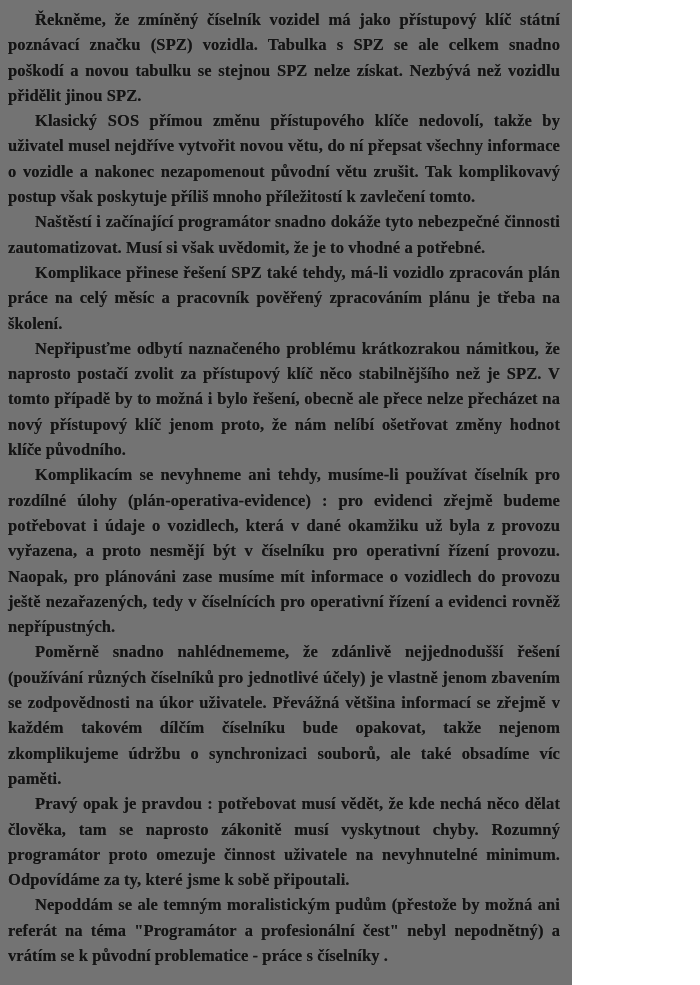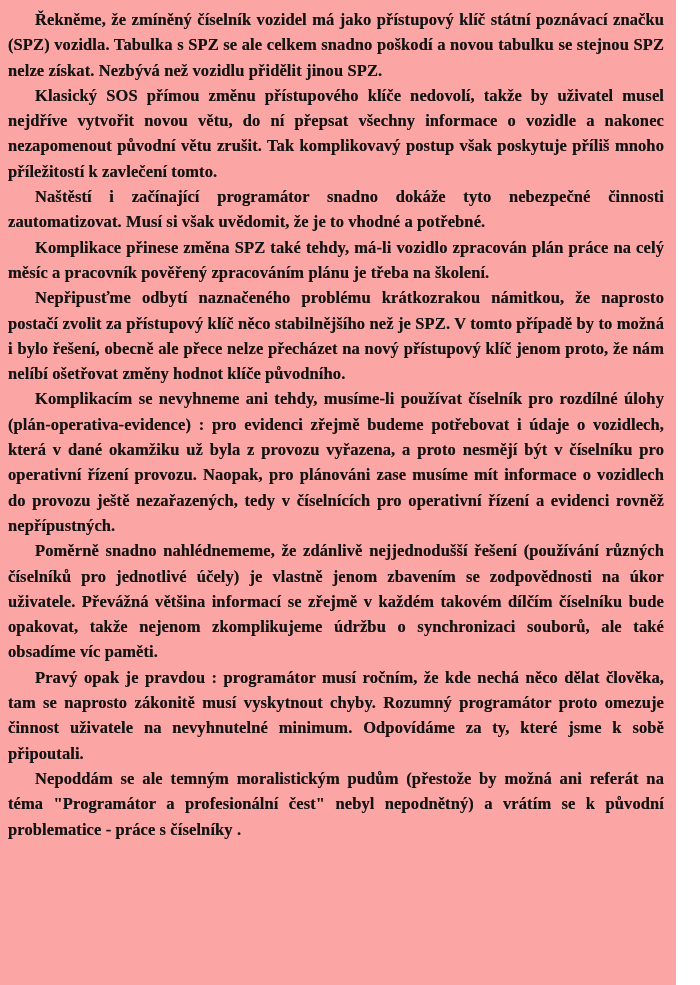--- a/index.html
+++ b/index.html
@@ -7,24 +7,24 @@
     padding: 0;
   }
   body {
     width: 700px;
     height: 985px;
     background: #ffffff;
     overflow: hidden;
   }
   .page {
     box-sizing: border-box;
-    width: 676px;
+    width: 572px;
     height: 985px;
     padding: 7px 12px 4px 8px;
-    background: #fca5a5;
+    background: #737373;
   }
   .doc-body {
     font-family: "Liberation Serif", "DejaVu Serif", serif;
     font-weight: 700;
     font-size: 16.5px;
     line-height: 25.3px;
     letter-spacing: 0.1px;
     color: #141414;
   }
   .para {
@@ -36,20 +36,20 @@
   }
 </style>
 </head>
 <body style="background: rgb(255, 255, 255);">
 
 <div class="page">
   <div class="doc-body" style="color: rgb(20, 20, 20);">
       <p class="para">Řekněme, že zmíněný číselník vozidel má jako přístupový klíč státní poznávací značku (SPZ) vozidla. Tabulka s SPZ se ale celkem snadno poškodí a novou tabulku se stejnou SPZ nelze získat. Nezbývá než vozidlu přidělit jinou SPZ.</p>
       <p class="para">Klasický SOS přímou změnu přístupového klíče nedovolí, takže by uživatel musel nejdříve vytvořit novou větu, do ní přepsat všechny informace o vozidle a nakonec nezapomenout původní větu zrušit. Tak komplikovavý postup však poskytuje příliš mnoho příležitostí k zavlečení tomto.</p>
       <p class="para">Naštěstí i začínající programátor snadno dokáže tyto nebezpečné činnosti zautomatizovat. Musí si však uvědomit, že je to vhodné a potřebné.</p>
-      <p class="para">Komplikace přinese změna SPZ také tehdy, má-li vozidlo zpracován plán práce na celý měsíc a pracovník pověřený zpracováním plánu je třeba na školení.</p>
+      <p class="para">Komplikace přinese řešení SPZ také tehdy, má-li vozidlo zpracován plán práce na celý měsíc a pracovník pověřený zpracováním plánu je třeba na školení.</p>
       <p class="para">Nepřipusťme odbytí naznačeného problému krátkozrakou námitkou, že naprosto postačí zvolit za přístupový klíč něco stabilnějšího než je SPZ. V tomto případě by to možná i bylo řešení, obecně ale přece nelze přecházet na nový přístupový klíč jenom proto, že nám nelíbí ošetřovat změny hodnot klíče původního.</p>
       <p class="para">Komplikacím se nevyhneme ani tehdy, musíme-li používat číselník pro rozdílné úlohy (plán-operativa-evidence) : pro evidenci zřejmě budeme potřebovat i údaje o vozidlech, která v dané okamžiku už byla z provozu vyřazena, a proto nesmějí být v číselníku pro operativní řízení provozu. Naopak, pro plánováni zase musíme mít informace o vozidlech do provozu ještě nezařazených, tedy v číselnících pro operativní řízení a evidenci rovněž nepřípustných.</p>
       <p class="para">Poměrně snadno nahlédnememe, že zdánlivě nejjednodušší řešení (používání různých číselníků pro jednotlivé účely) je vlastně jenom zbavením se zodpovědnosti na úkor uživatele. Převážná většina informací se zřejmě v každém takovém dílčím číselníku bude opakovat, takže nejenom zkomplikujeme údržbu o synchronizaci souborů, ale také obsadíme víc paměti.</p>
-      <p class="para">Pravý opak je pravdou : programátor musí ročním, že kde nechá něco dělat člověka, tam se naprosto zákonitě musí vyskytnout chyby. Rozumný programátor proto omezuje činnost uživatele na nevyhnutelné minimum. Odpovídáme za ty, které jsme k sobě připoutali.</p>
+      <p class="para">Pravý opak je pravdou : potřebovat musí vědět, že kde nechá něco dělat člověka, tam se naprosto zákonitě musí vyskytnout chyby. Rozumný programátor proto omezuje činnost uživatele na nevyhnutelné minimum. Odpovídáme za ty, které jsme k sobě připoutali.</p>
       <p class="para">Nepoddám se ale temným moralistickým pudům (přestože by možná ani referát na téma "Programátor a profesionální čest" nebyl nepodnětný) a vrátím se k původní problematice - práce s číselníky .</p>
     </div>
 </div>
 
 </body></html>

